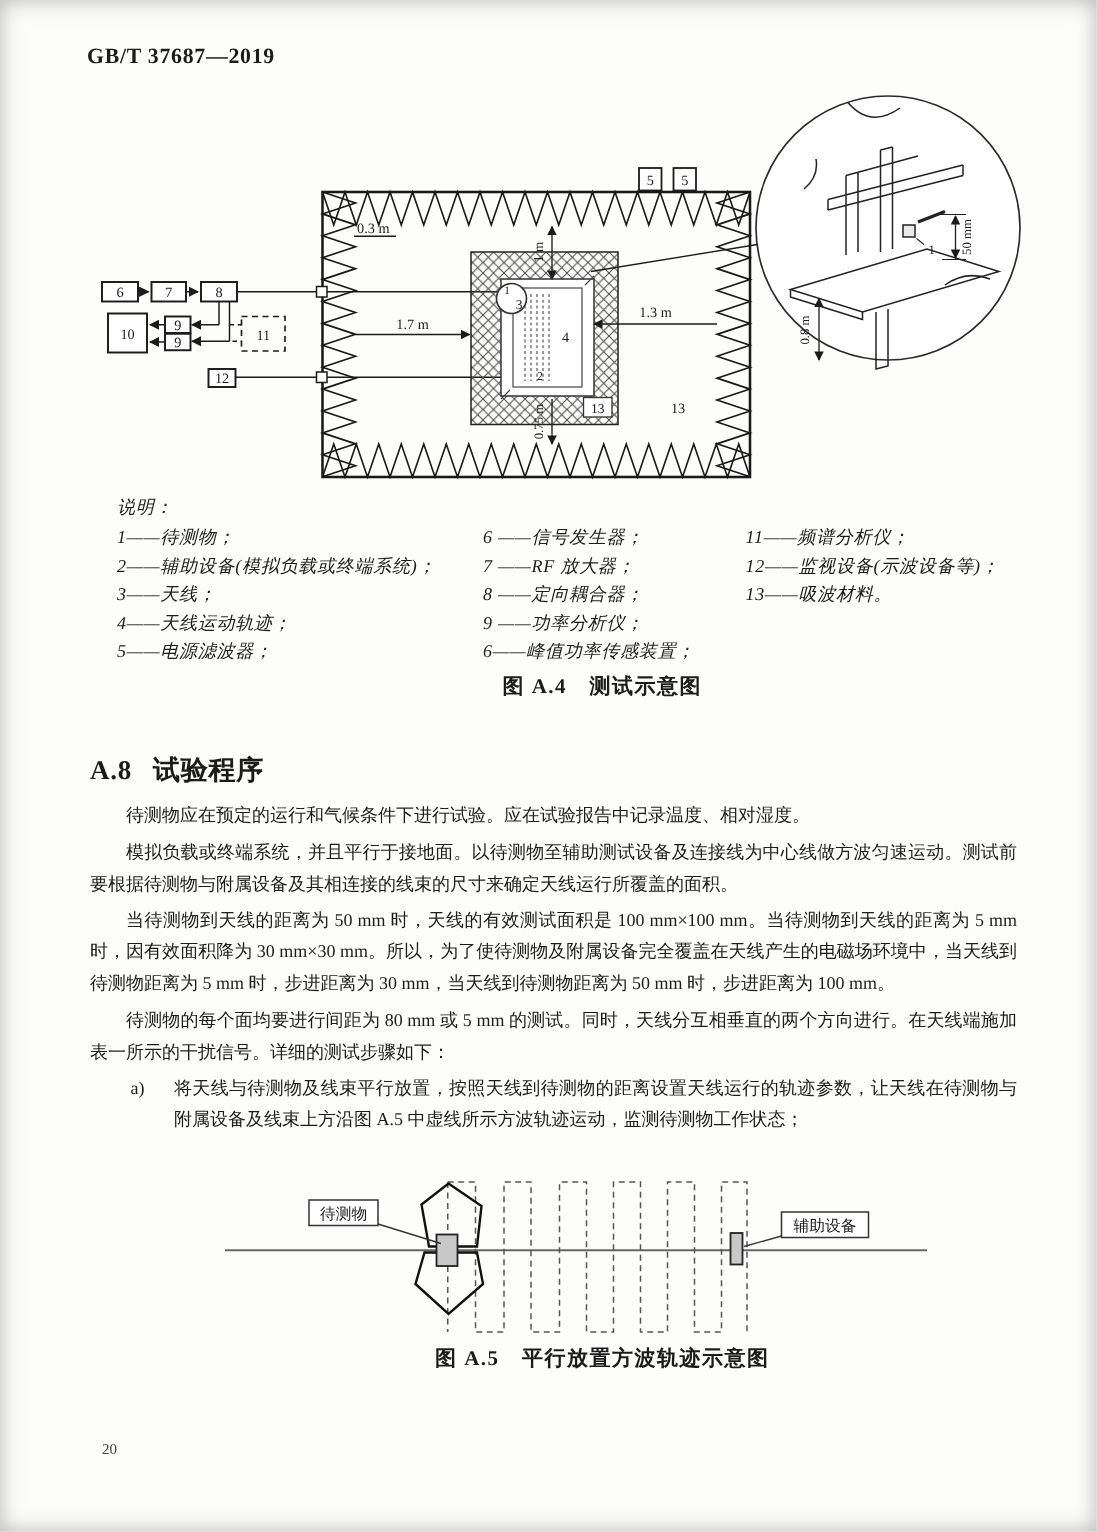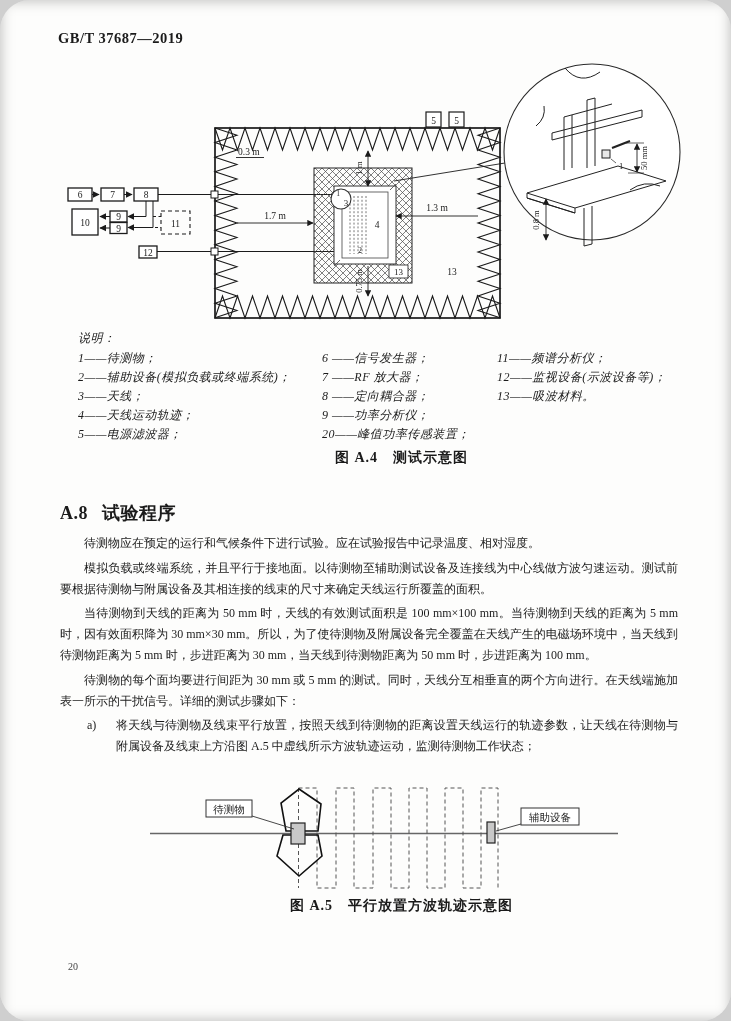--- a/index.html
+++ b/index.html
@@ -1,19 +1,19 @@
 <!DOCTYPE html>
 <html><head>
 <meta charset="utf-8">
 <style>
   html,body{margin:0;padding:0;}
   body{background:#cfcfcf;font-family:"Liberation Serif","DejaVu Serif",serif;}
   .page{
     position:relative;width:731px;height:1021px;margin:0 auto;
-    background:#fdfdfc;color:#1b1b1b;overflow:hidden;border-radius:30px;
+    background:#fdfdfc;color:#1b1b1b;overflow:hidden;
   }
   .page::after{
     content:"";position:absolute;inset:0;pointer-events:none;
     box-shadow:inset 0 0 14px rgba(110,110,110,.5);
   }
   .hdr{
     position:absolute;left:58px;top:30px;
     font-size:14.5px;font-weight:bold;letter-spacing:.5px;
   }
   .caption{
@@ -190,36 +190,36 @@
   <div class="legend-line" style="left:78px;top:330px;">说明：</div>
   <div class="legend-line" style="left:78px;top:350px;">1——待测物；</div>
   <div class="legend-line" style="left:78px;top:369px;">2——辅助设备(模拟负载或终端系统)；</div>
   <div class="legend-line" style="left:78px;top:388px;">3——天线；</div>
   <div class="legend-line" style="left:78px;top:407px;">4——天线运动轨迹；</div>
   <div class="legend-line" style="left:78px;top:426px;">5——电源滤波器；</div>
   <div class="legend-line" style="left:322px;top:350px;">6 ——信号发生器；</div>
   <div class="legend-line" style="left:322px;top:369px;">7 ——RF 放大器；</div>
   <div class="legend-line" style="left:322px;top:388px;">8 ——定向耦合器；</div>
   <div class="legend-line" style="left:322px;top:407px;">9 ——功率分析仪；</div>
-  <div class="legend-line" style="left:322px;top:426px;">20——峰值功率传感装置；</div>
+  <div class="legend-line" style="left:322px;top:426px;">6——峰值功率传感装置；</div>
   <div class="legend-line" style="left:497px;top:350px;">11——频谱分析仪；</div>
   <div class="legend-line" style="left:497px;top:369px;">12——监视设备(示波设备等)；</div>
   <div class="legend-line" style="left:497px;top:388px;">13——吸波材料。</div>
 
   <div class="caption cap-a4">图 A.4　测试示意图</div>
 
   <div class="heading">
     <span class="num">A.8</span><span>试验程序</span>
   </div>
 
   <div class="bodytext">
     <p>待测物应在预定的运行和气候条件下进行试验。应在试验报告中记录温度、相对湿度。</p>
     <p>模拟负载或终端系统，并且平行于接地面。以待测物至辅助测试设备及连接线为中心线做方波匀速运动。测试前要根据待测物与附属设备及其相连接的线束的尺寸来确定天线运行所覆盖的面积。</p>
     <p>当待测物到天线的距离为 50 mm 时，天线的有效测试面积是 100 mm×100 mm。当待测物到天线的距离为 5 mm 时，因有效面积降为 30 mm×30 mm。所以，为了使待测物及附属设备完全覆盖在天线产生的电磁场环境中，当天线到待测物距离为 5 mm 时，步进距离为 30 mm，当天线到待测物距离为 50 mm 时，步进距离为 100 mm。</p>
-    <p>待测物的每个面均要进行间距为 30 mm 或 5 mm 的测试。同时，天线分互相垂直的两个方向进行。在天线端施加表一所示的干扰信号。详细的测试步骤如下：</p>
+    <p>待测物的每个面均要进行间距为 80 mm 或 5 mm 的测试。同时，天线分互相垂直的两个方向进行。在天线端施加表一所示的干扰信号。详细的测试步骤如下：</p>
     <p class="list">
       <span class="marker">a)</span>
       <span>将天线与待测物及线束平行放置，按照天线到待测物的距离设置天线运行的轨迹参数，让天线在待测物与附属设备及线束上方沿图 A.5 中虚线所示方波轨迹运动，监测待测物工作状态；</span>
     </p>
   </div>
 
   <svg style="top:775px;" width="731" height="130" viewBox="0 775 731 130">
 
     <line x1="150" y1="833.5" x2="618" y2="833.5" stroke="#666" stroke-width="1.3"></line>
 

